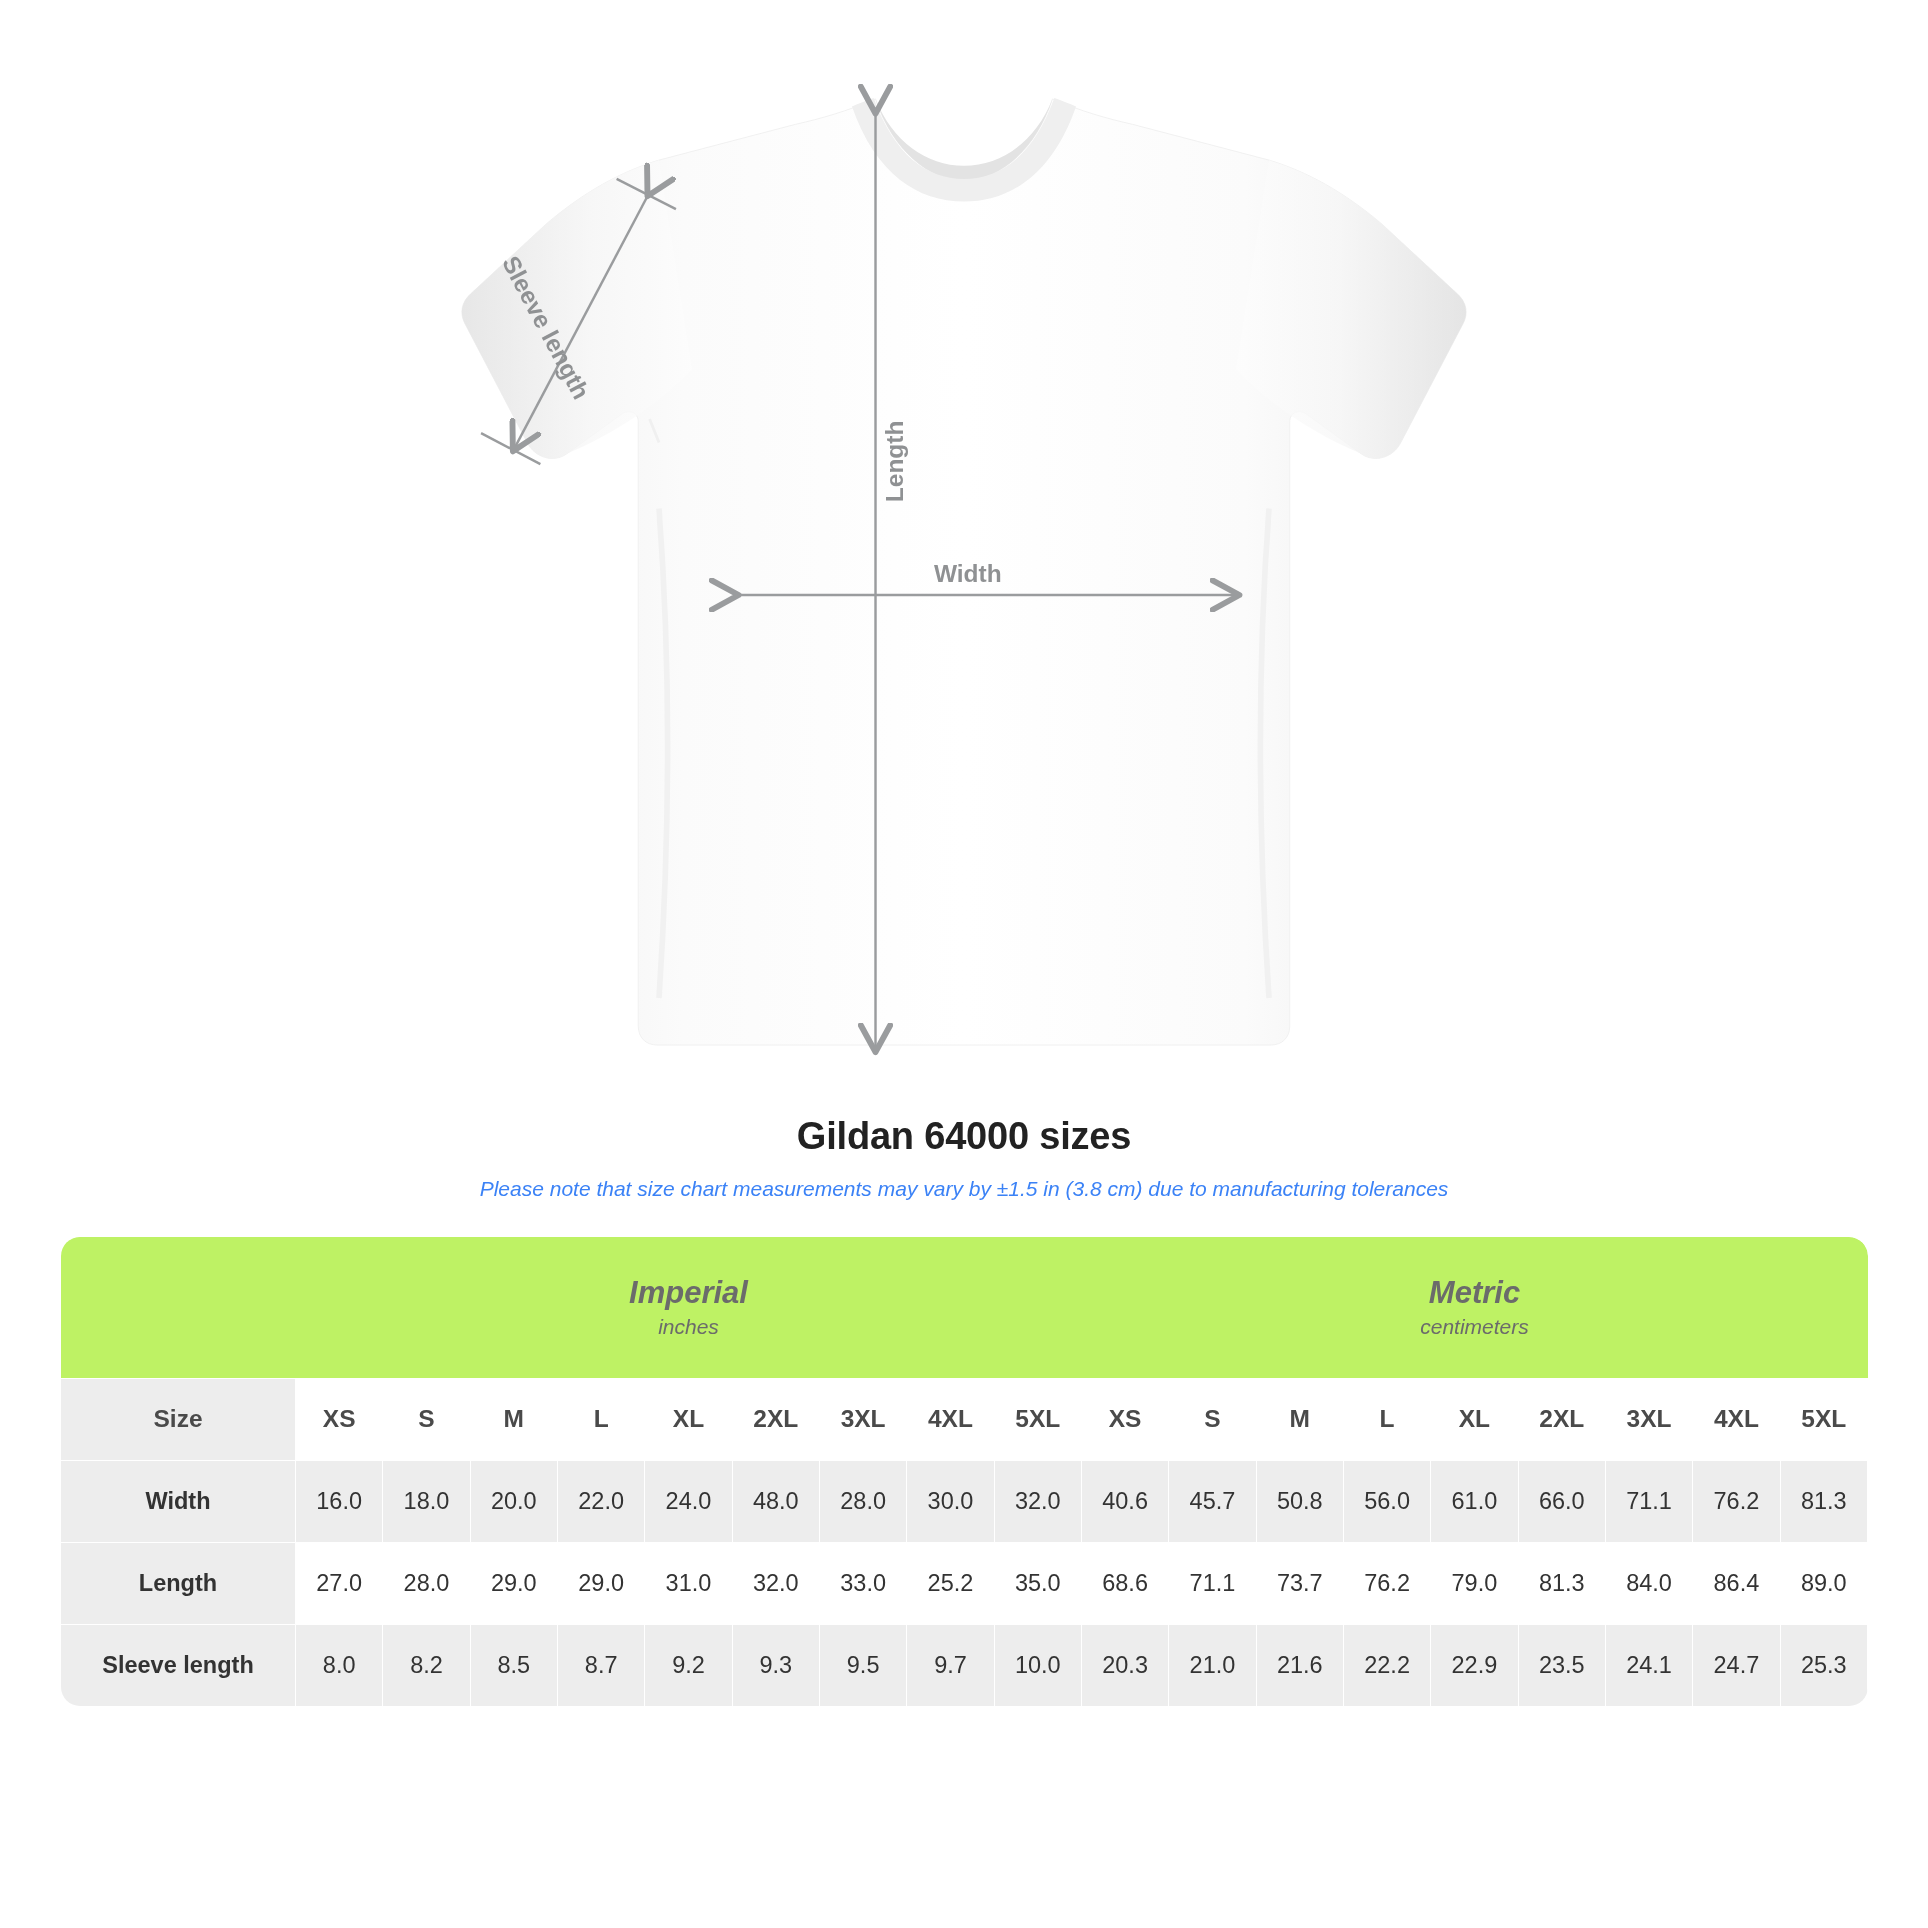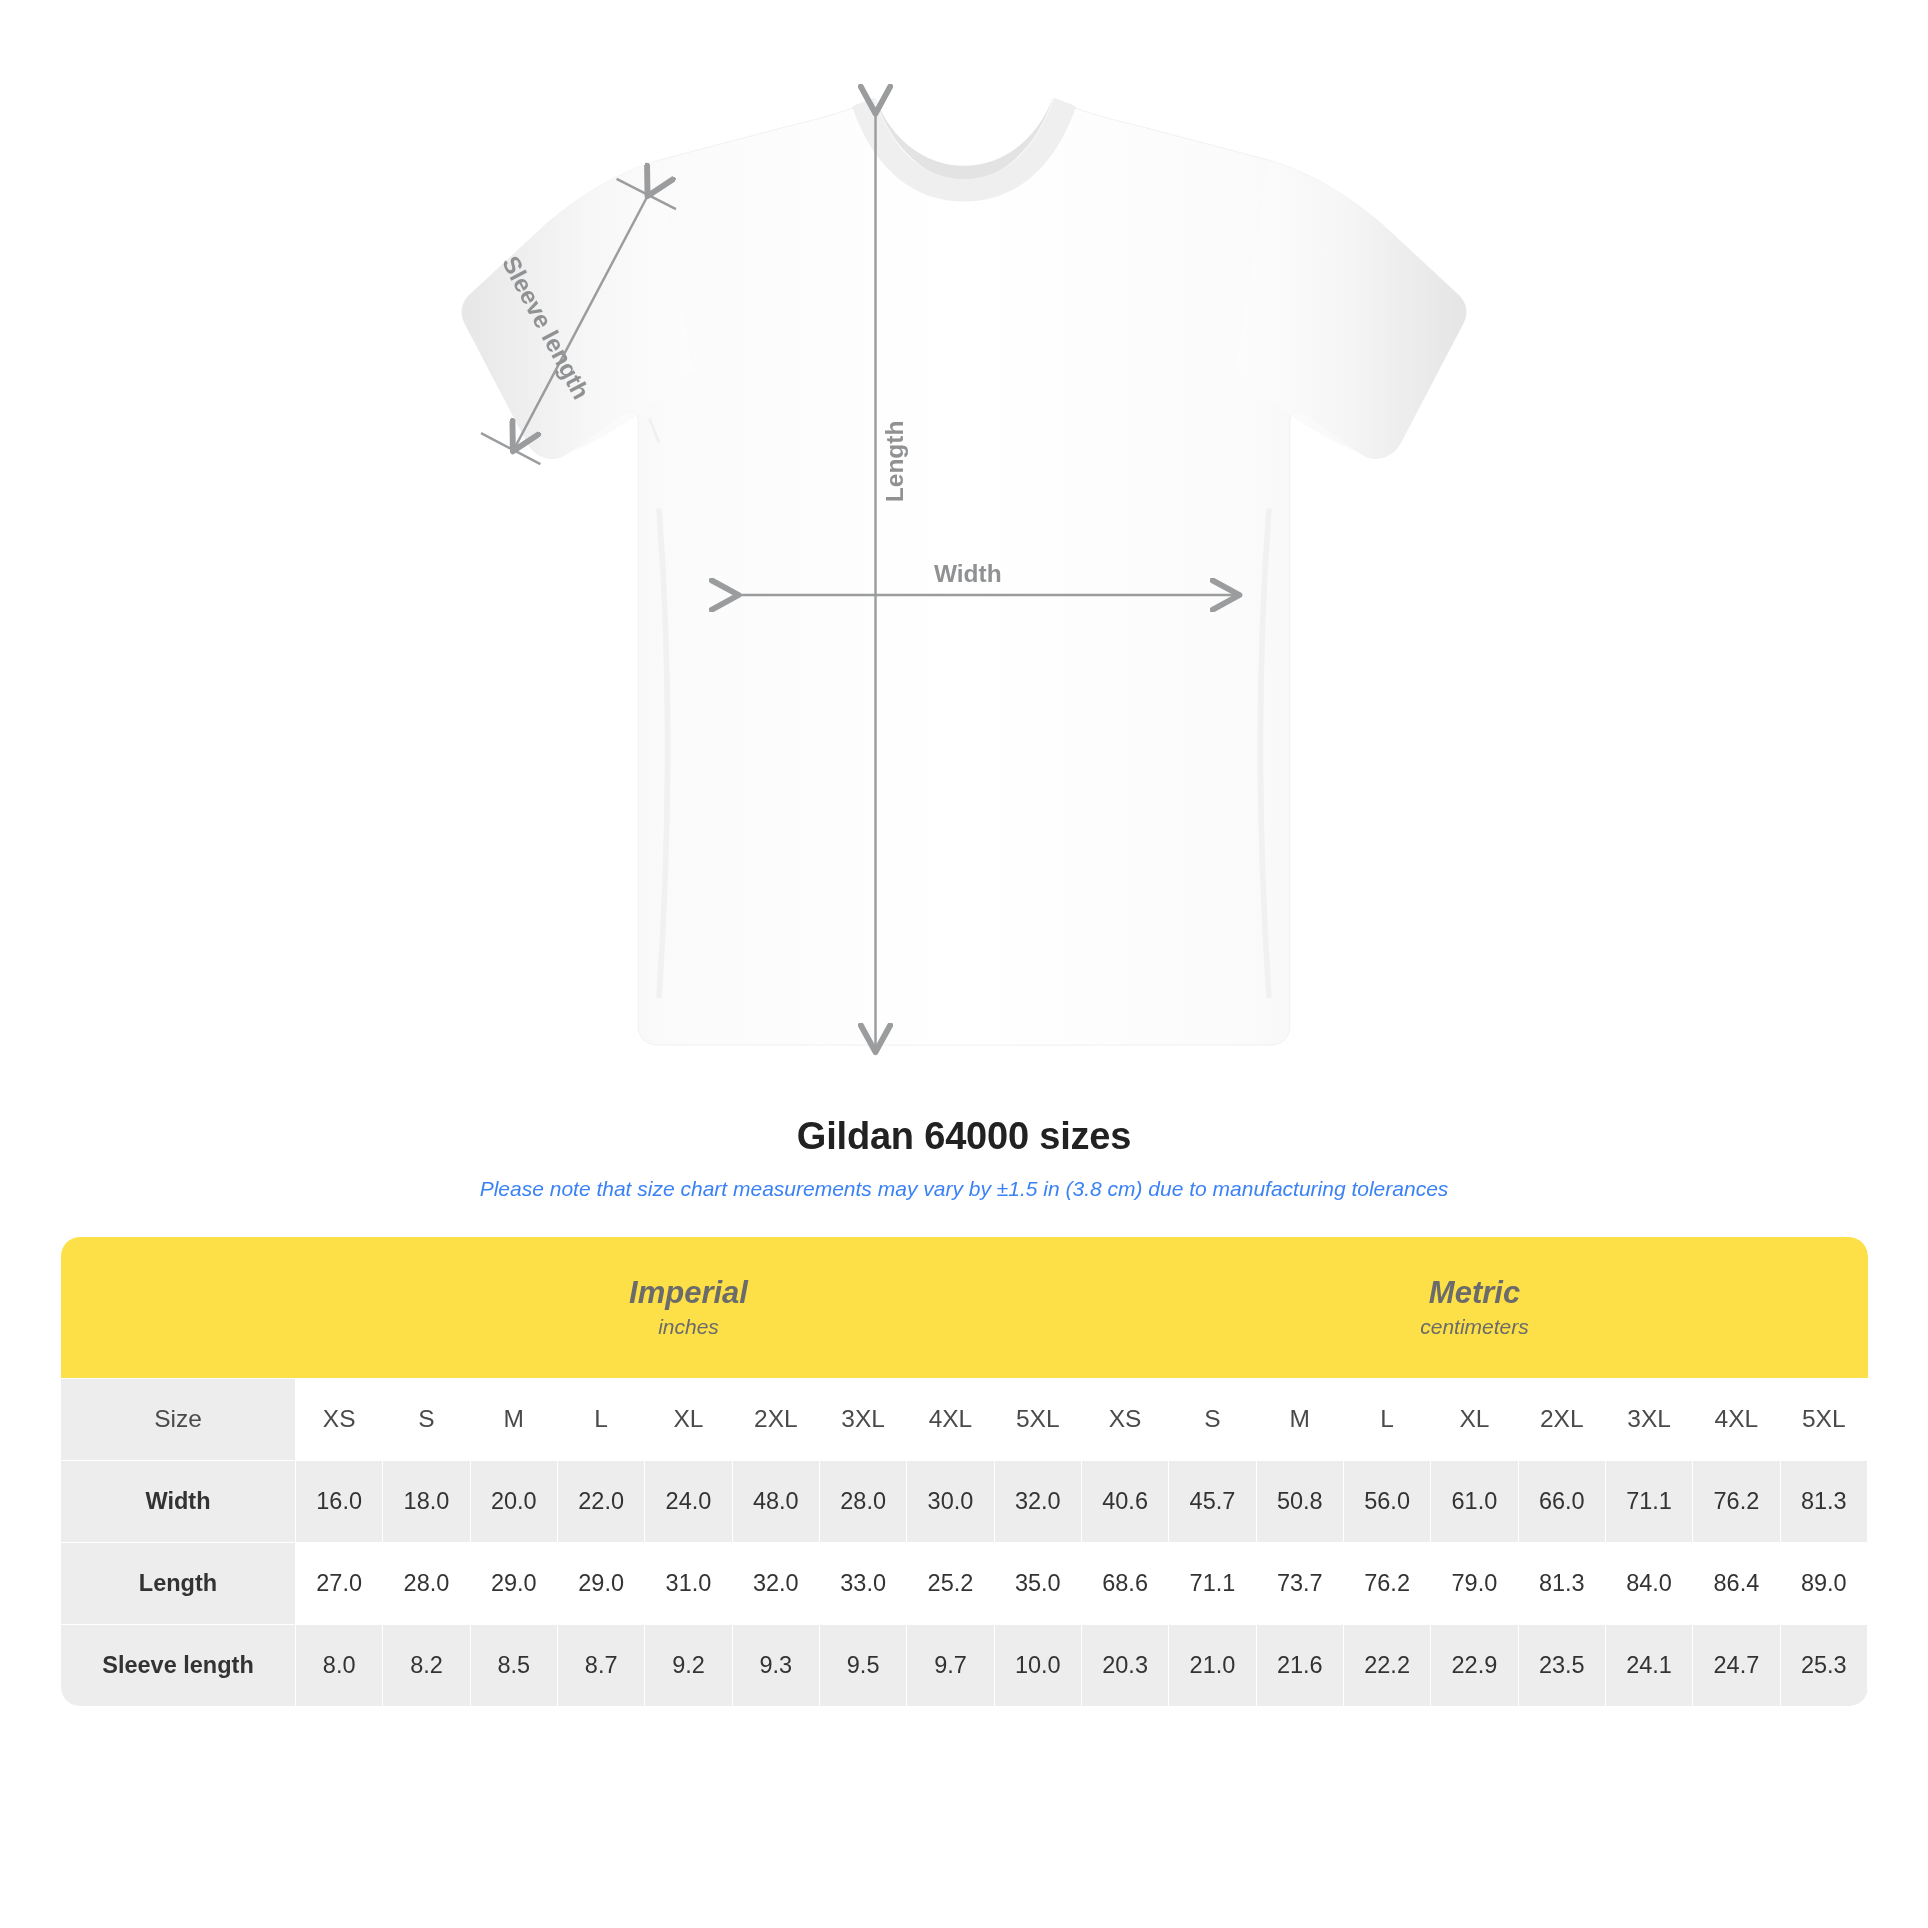--- a/index.html
+++ b/index.html
@@ -68,39 +68,39 @@
     text-align: center;
     vertical-align: middle;
     font-size: 23.5px;
     color: #333333;
     background: #ededed;
     padding: 0;
     height: 81px;
   }
   
   tr.unit-row td {
-    background: #fde047;
+    background: #bef264;
     border: none;
     height: 141px;
   }
   .unit-title {
     font-size: 31px;
     font-weight: bold;
     font-style: italic;
     color: #6b6b6b;
     line-height: 1.25;
   }
   .unit-sub {
     font-size: 21px;
     font-style: italic;
     color: #6b6b6b;
     line-height: 1.35;
   }
   tr.head-row td {
-    font-weight: normal;
+    font-weight: bold;
     color: #4a4a4a;
     background: #ffffff;
     font-size: 24.5px;
   }
   tr.head-row td.rowlabel {
     background: #ededed;
   }
   td.rowlabel {
     font-weight: bold;
     color: #4a4a4a;

